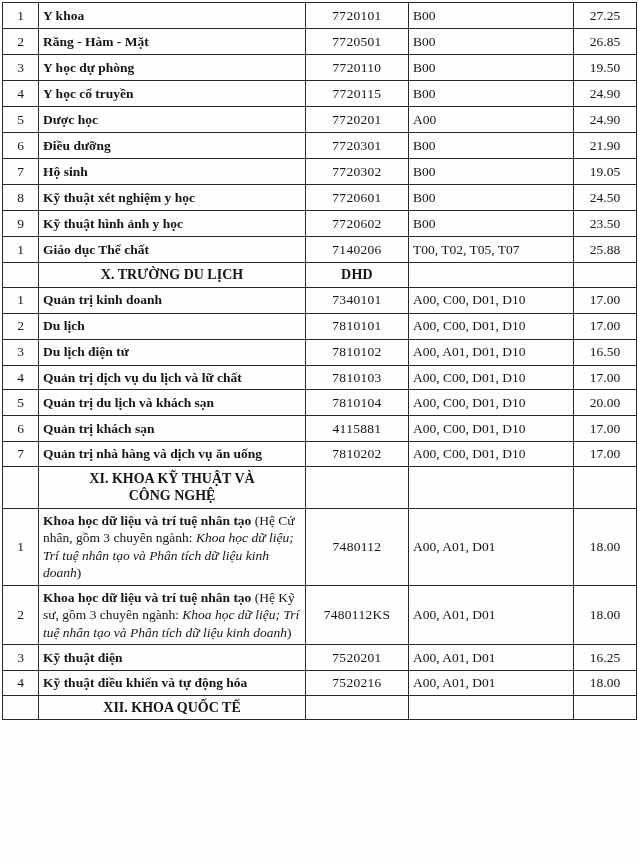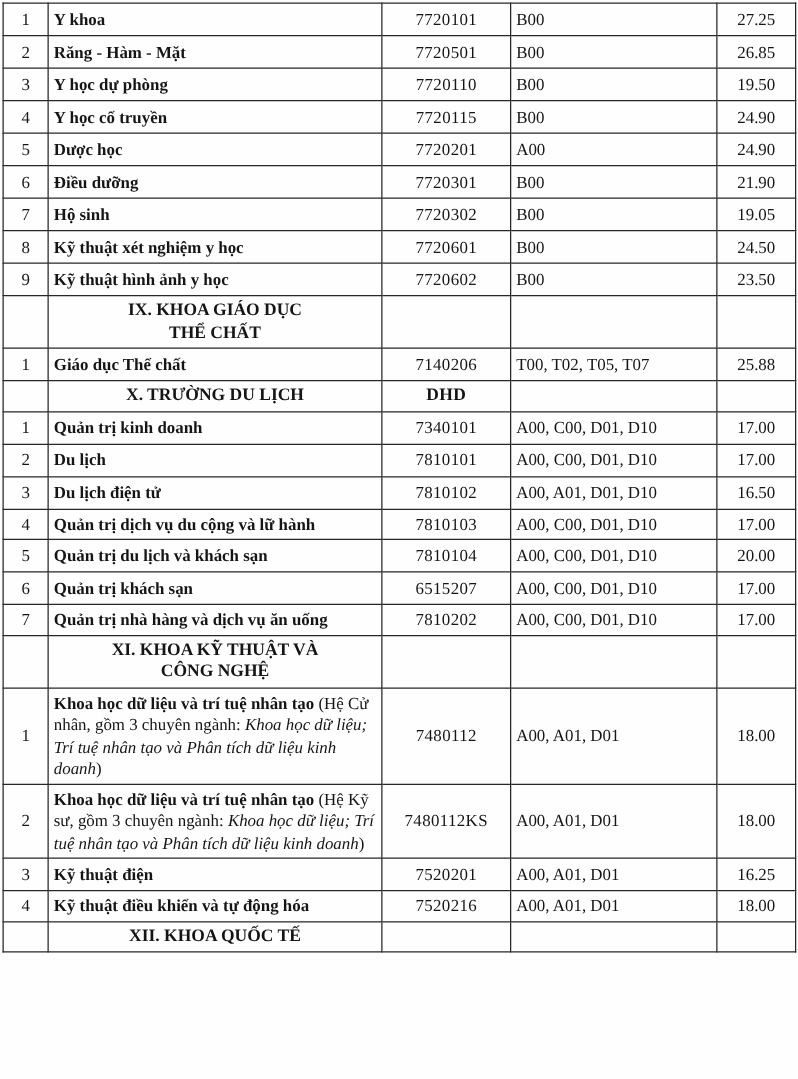--- a/index.html
+++ b/index.html
@@ -128,28 +128,20 @@
           <td class="combo">B00</td>
           <td class="score">24.50</td>
         </tr>
         <tr class="simple">
           <td class="stt">9</td>
           <td class="name">Kỹ thuật hình ảnh y học</td>
           <td class="code">7720602</td>
           <td class="combo">B00</td>
           <td class="score">23.50</td>
         </tr>
-        <tr class="section">
-          <td class="stt"></td>
-          <td class="name">IX. KHOA GIÁO DỤC
-THỂ CHẤT</td>
-          <td class="code"></td>
-          <td class="combo"></td>
-          <td class="score"></td>
-        </tr>
         <tr class="simple">
           <td class="stt">1</td>
           <td class="name">Giáo dục Thể chất</td>
           <td class="code">7140206</td>
           <td class="combo">T00, T02, T05, T07</td>
           <td class="score">25.88</td>
         </tr>
         <tr class="section">
           <td class="stt"></td>
           <td class="name">X. TRƯỜNG DU LỊCH</td>
@@ -173,36 +165,36 @@
         </tr>
         <tr class="simple">
           <td class="stt">3</td>
           <td class="name">Du lịch điện tử</td>
           <td class="code">7810102</td>
           <td class="combo">A00, A01, D01, D10</td>
           <td class="score">16.50</td>
         </tr>
         <tr class="multiline">
           <td class="stt">4</td>
-          <td class="name">Quản trị dịch vụ du cộng và lữ hành</td>
+          <td class="name">Quản trị dịch vụ du lịch và lữ chất</td>
           <td class="code">7810103</td>
           <td class="combo">A00, C00, D01, D10</td>
           <td class="score">17.00</td>
         </tr>
         <tr class="simple">
           <td class="stt">5</td>
           <td class="name">Quản trị du lịch và khách sạn</td>
           <td class="code">7810104</td>
           <td class="combo">A00, C00, D01, D10</td>
           <td class="score">20.00</td>
         </tr>
         <tr class="simple">
           <td class="stt">6</td>
           <td class="name">Quản trị khách sạn</td>
-          <td class="code">6515207</td>
+          <td class="code">4115881</td>
           <td class="combo">A00, C00, D01, D10</td>
           <td class="score">17.00</td>
         </tr>
         <tr class="multiline">
           <td class="stt">7</td>
           <td class="name">Quản trị nhà hàng và dịch vụ ăn uống</td>
           <td class="code">7810202</td>
           <td class="combo">A00, C00, D01, D10</td>
           <td class="score">17.00</td>
         </tr>

